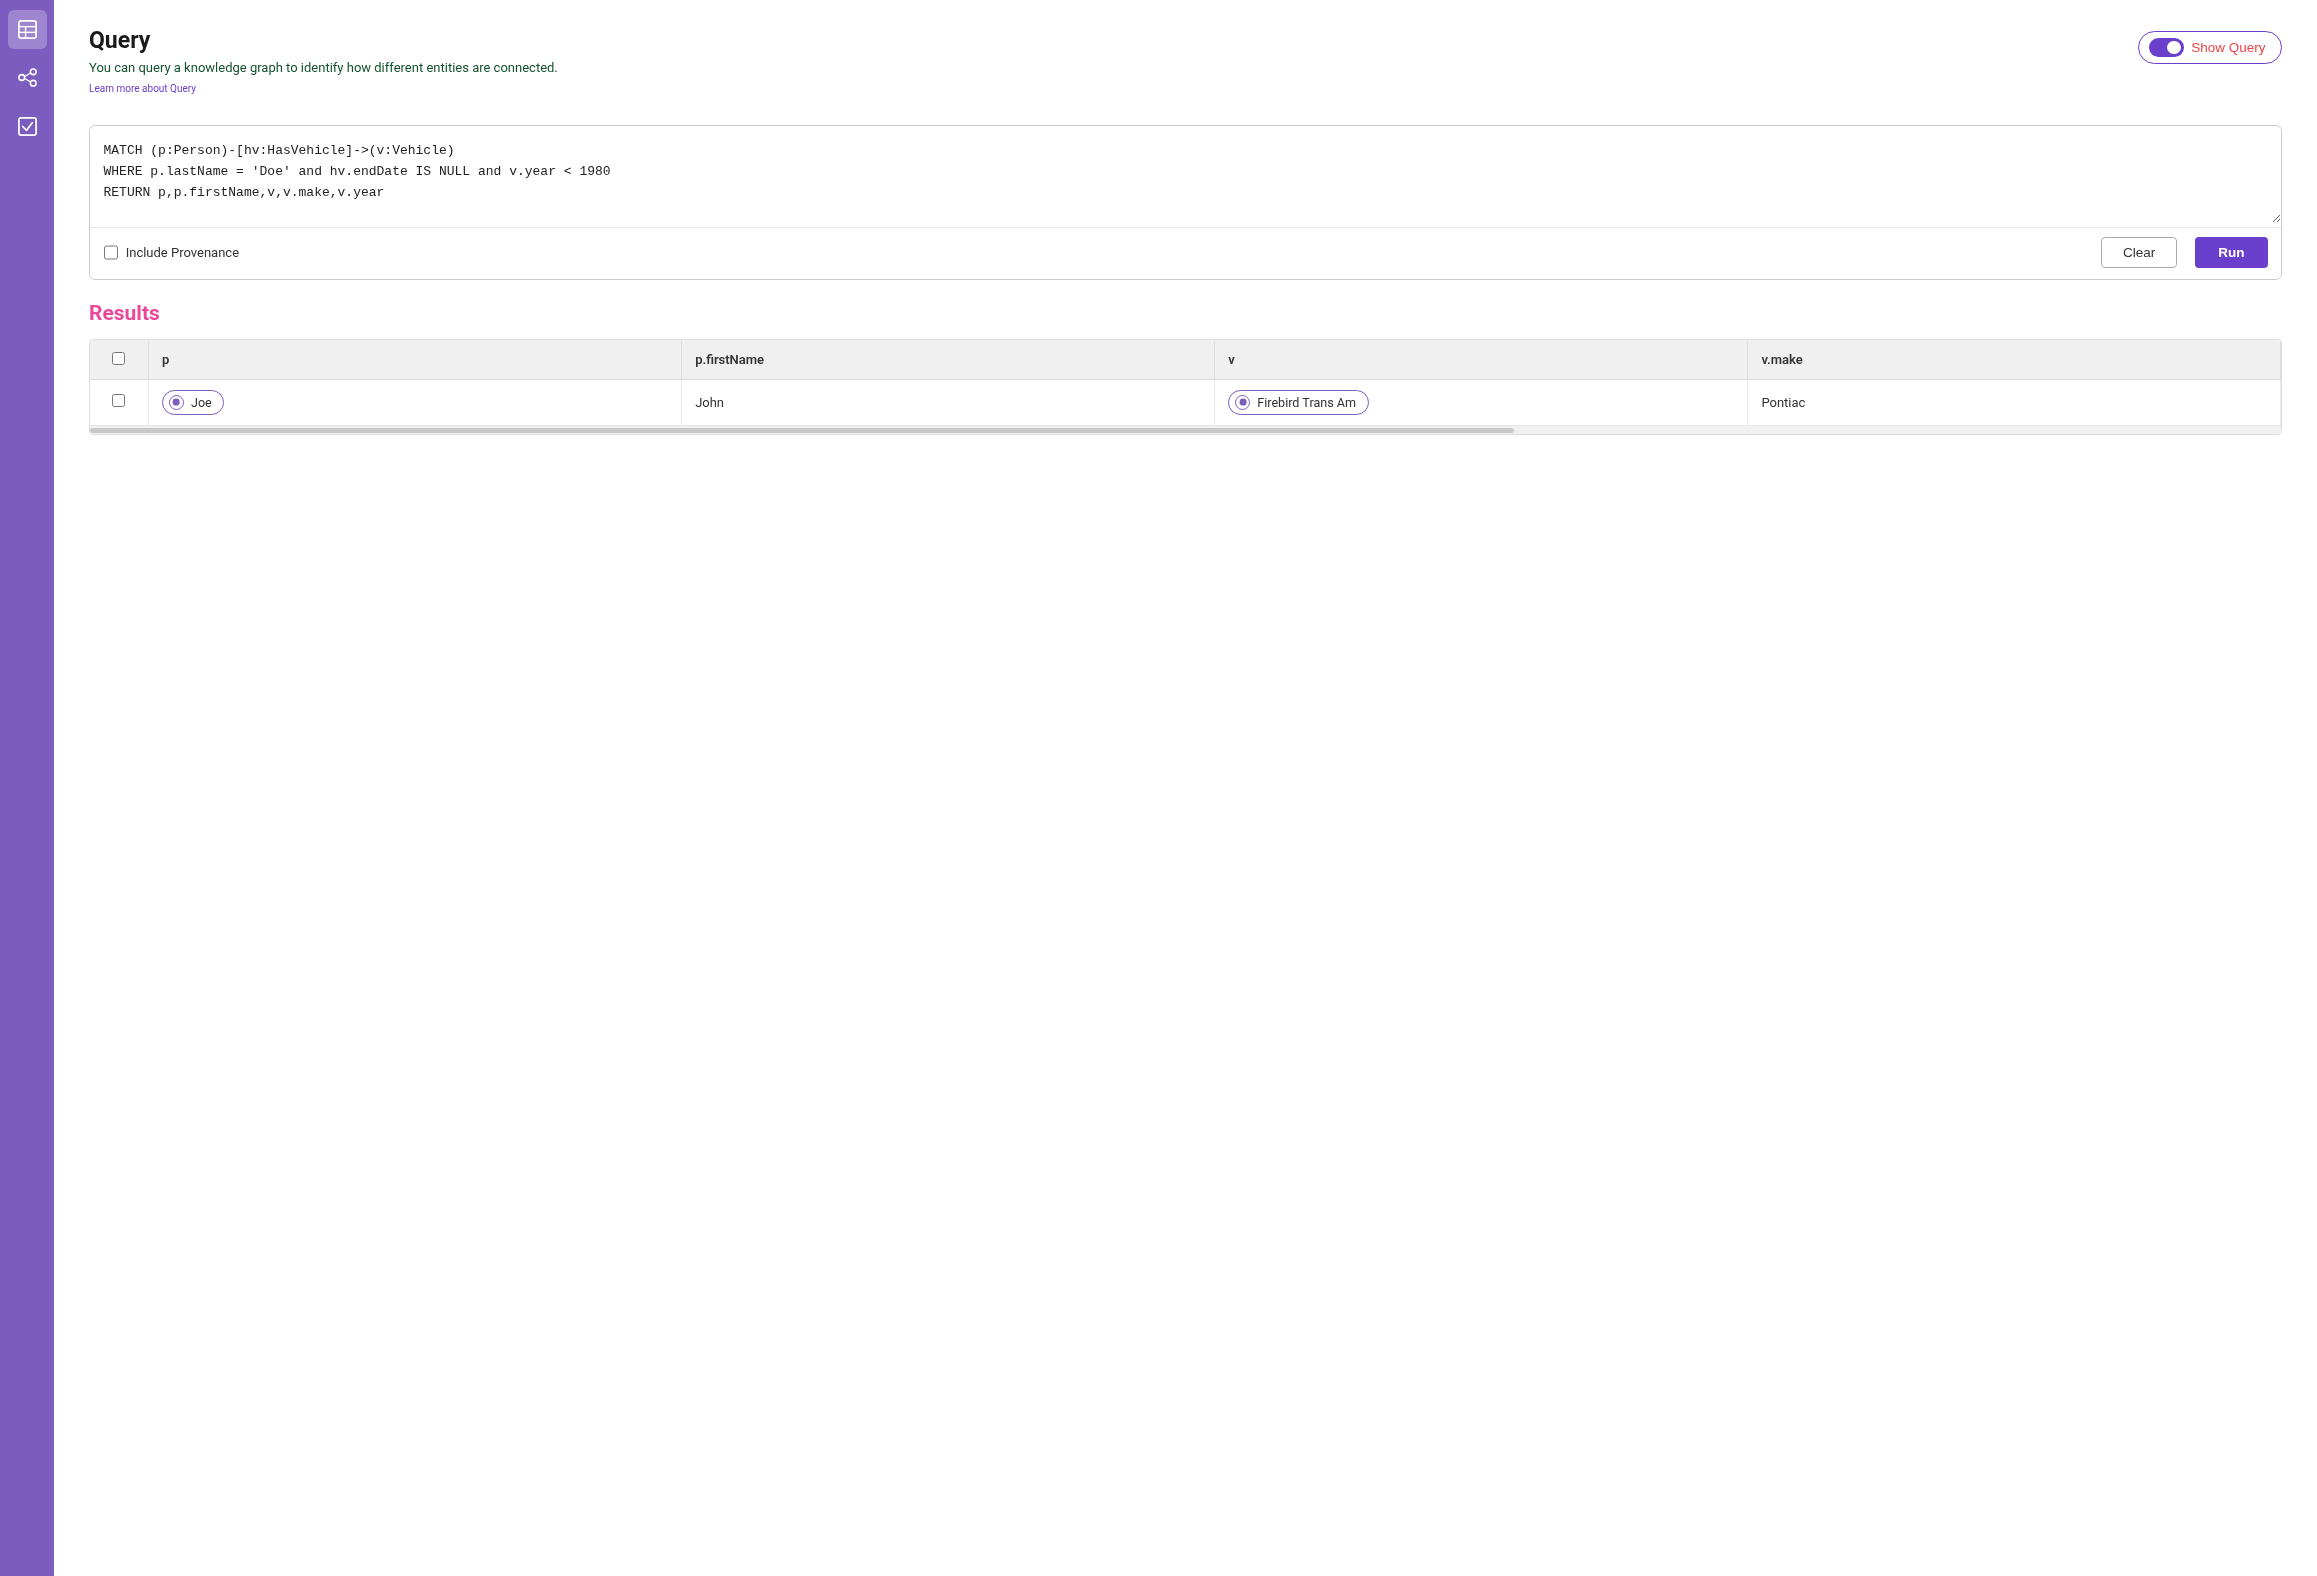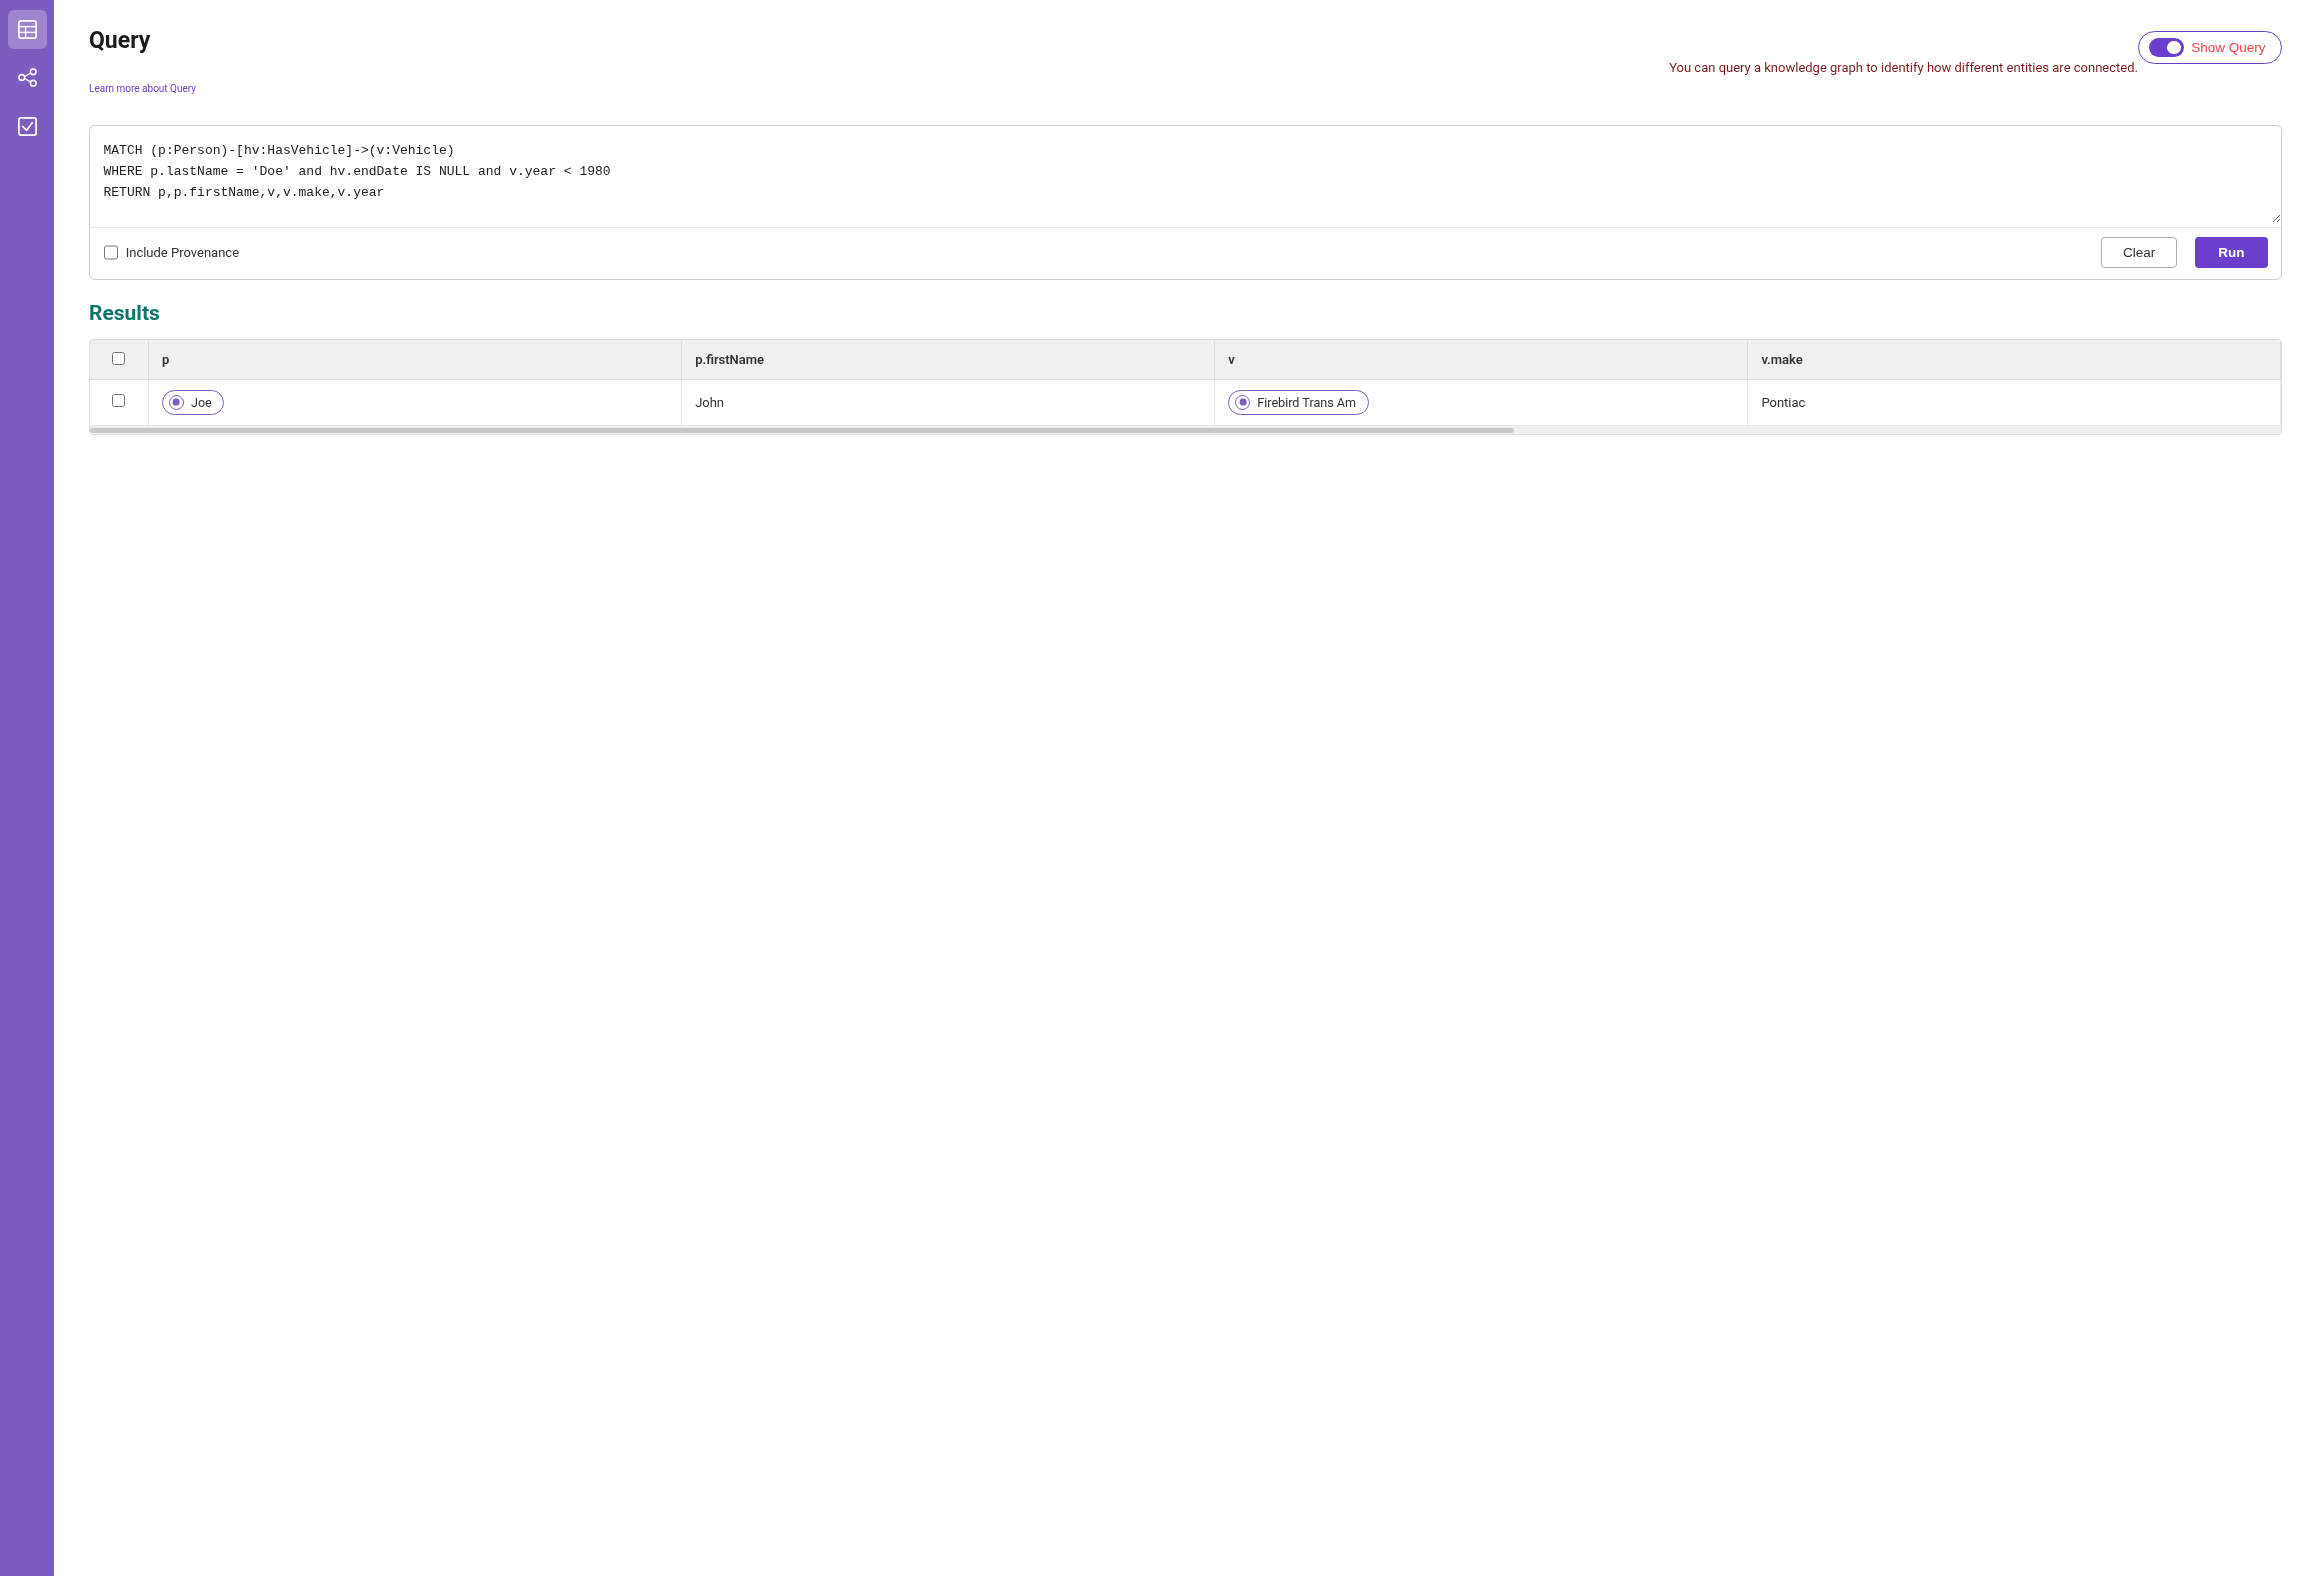--- a/index.html
+++ b/index.html
@@ -45,23 +45,22 @@
       overflow-x: hidden;
     }
     .page-title {
       font-size: 23px;
       font-weight: 700;
       color: #1a1a1a;
       margin-bottom: 5.8px;
     }
     .page-description {
       font-size: 13px;
-      color: #7f1d1d;
+      color: #14532d;
       margin-bottom: 3.9px;
-      text-align: right;
     }
     .learn-more-link {
       font-size: 10px;
       color: #6a3fcb;
       cursor: pointer;
       text-decoration: none;
       margin-bottom: 17.4px;
       display: inline-block;
     }
     .header-row {
@@ -162,21 +161,21 @@
       color: #fff;
       border-radius: 3.9px;
       padding: 6.8px 23px;
       font-size: 13.5px;
       cursor: pointer;
       font-weight: 600;
     }
     .results-title {
       font-size: 21px;
       font-weight: 700;
-      color: #0f766e;
+      color: #ec4899;
       margin-bottom: 13.5px;
     }
     .results-table-wrapper {
       border: 1px solid #ddd;
       border-radius: 3.9px;
       overflow: hidden;
     }
     table {
       width: 100%;
       border-collapse: collapse;

